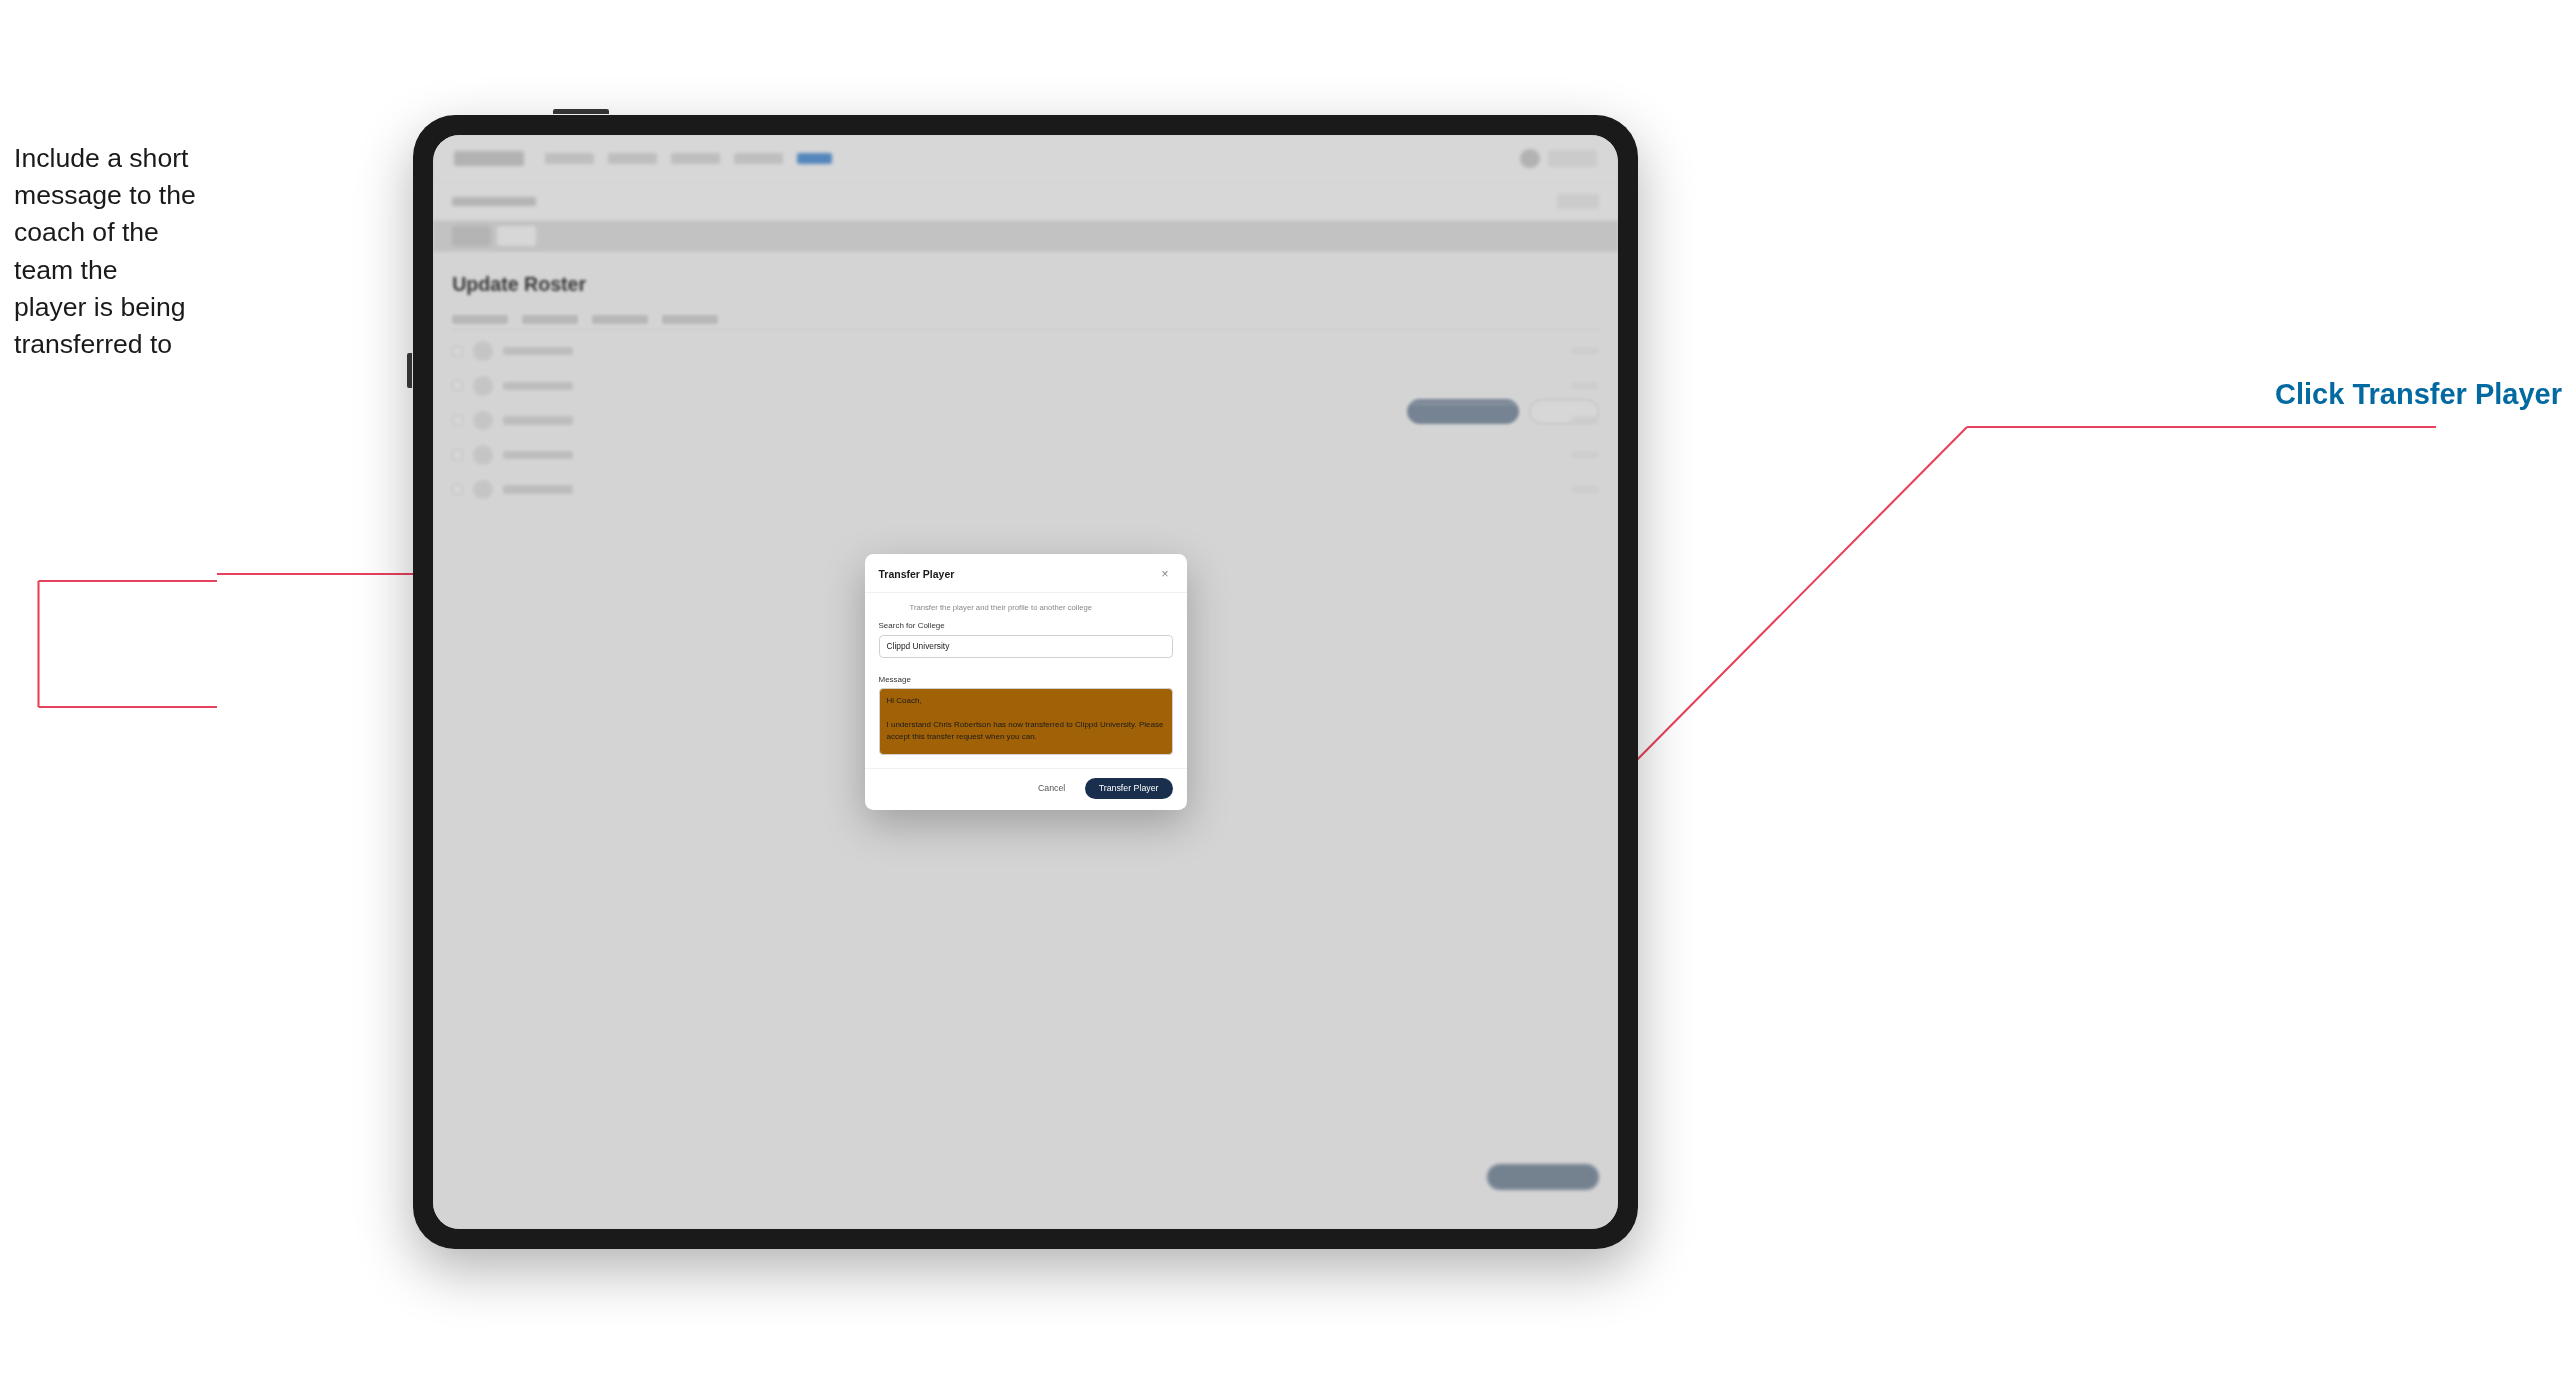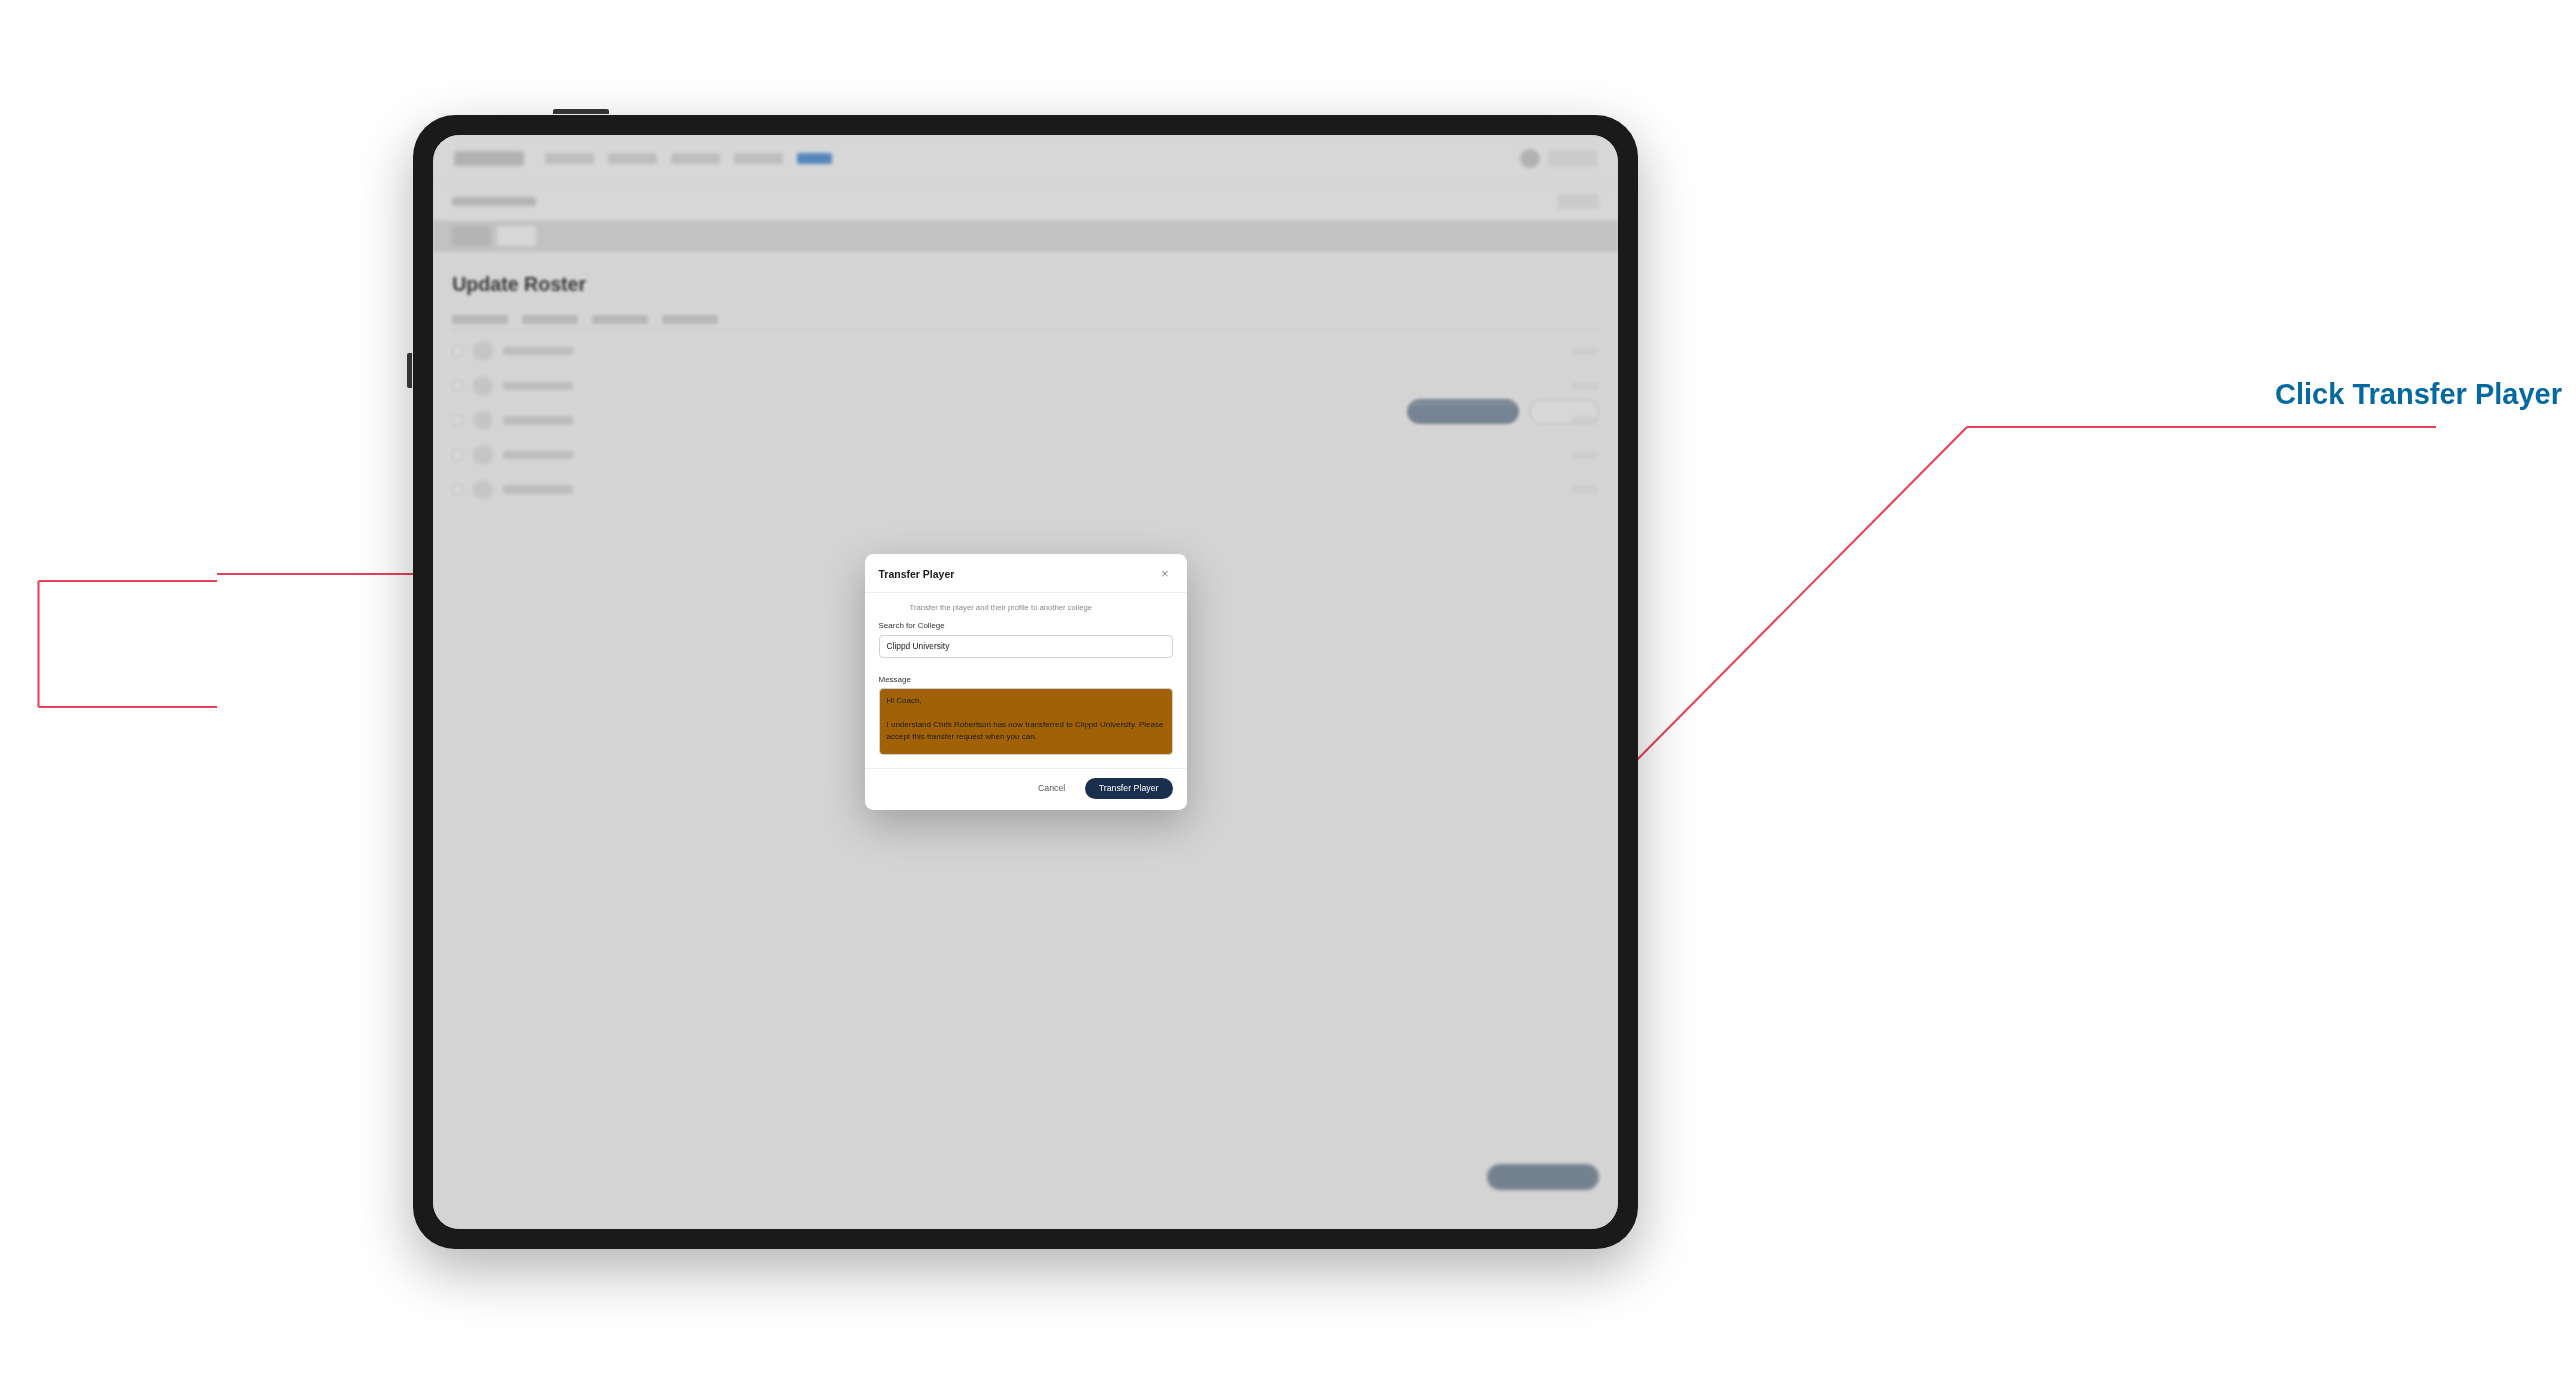--- a/index.html
+++ b/index.html
@@ -441,20 +441,21 @@
       width: 5.6px;
       height: 5.6px;
       background: #333;
       border-radius: 50%;
     }
   </style>
 </head>
 <body>
 
 <div class="annotation-left">
+  <div class="block2">Include a short message to the coach of the team the player is being transferred to</div>
 </div>
 
 <div class="annotation-right"><span>Click </span><span style="font-weight: 700;">Transfer Player</span></div>
 
 <svg class="arrow-svg" viewBox="0 0 3680 1980" width="2576" height="1386">
 
   <line x1="310" y1="820" x2="620" y2="820" stroke="#e8405a" stroke-width="3"></line>
   <line x1="620" y1="820" x2="960" y2="1030" stroke="#e8405a" stroke-width="3"></line>
   <polygon points="945,1018 975,1035 950,1048" fill="#e8405a"></polygon>
 

